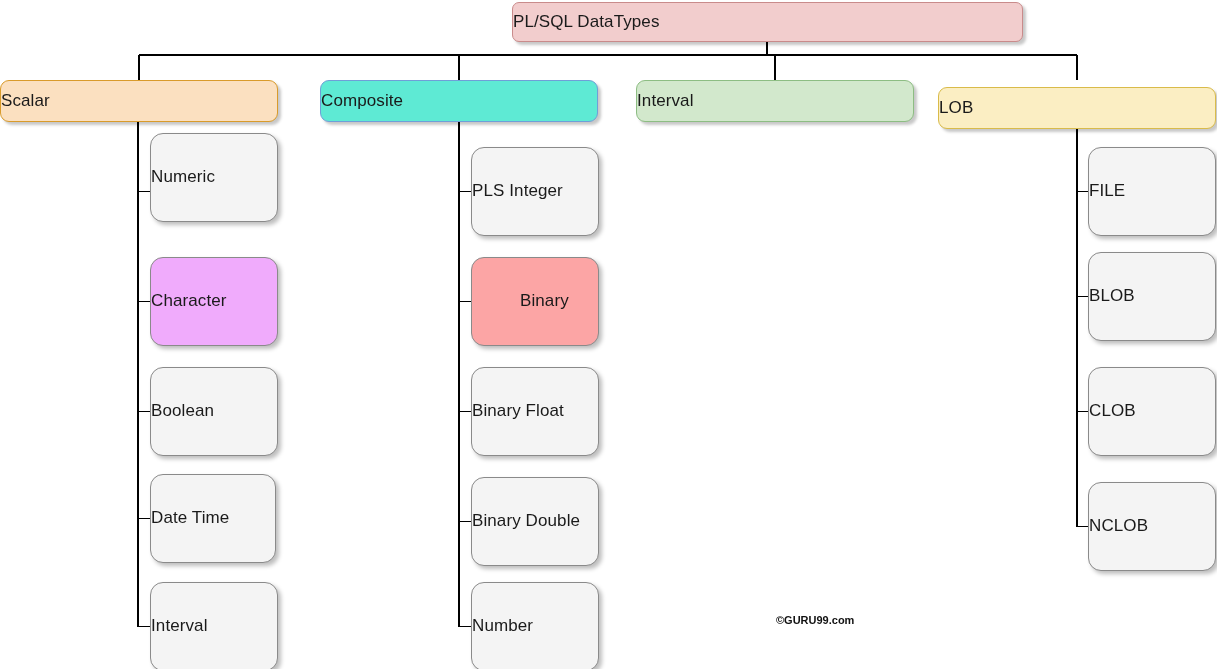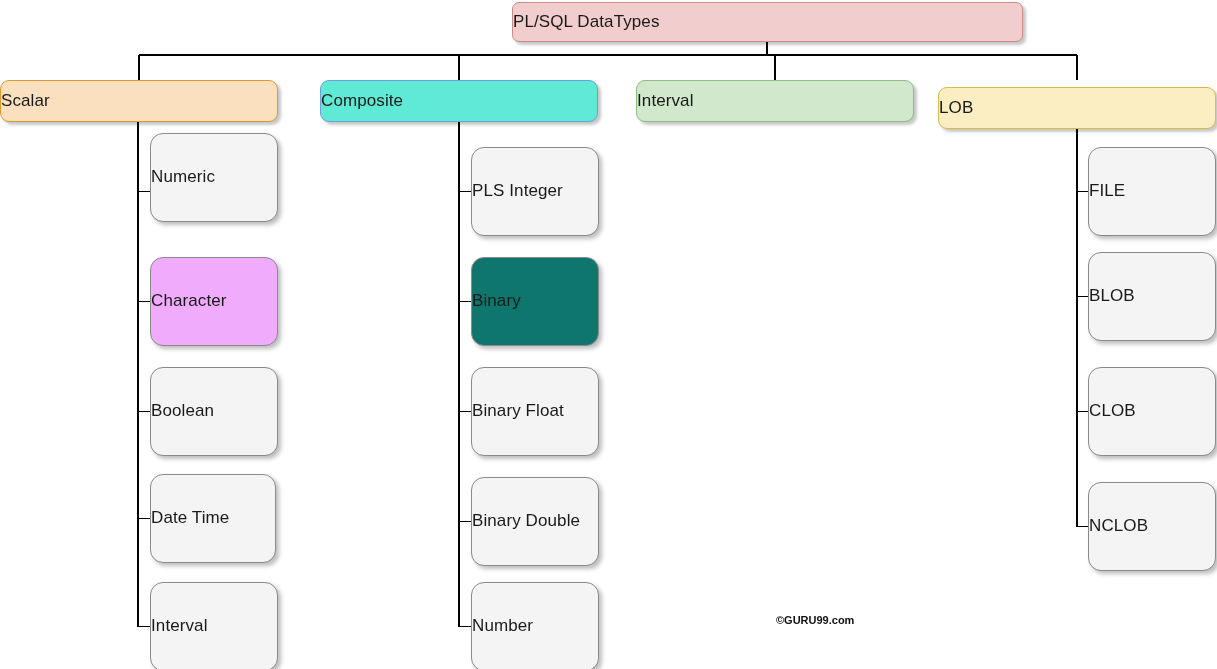--- a/index.html
+++ b/index.html
@@ -119,21 +119,21 @@
       </div>
       <div class="node leaf" style="left: 150px; top: 582px; width: 128px; height: 89px; background: rgb(244, 244, 244); border-color: rgb(138, 138, 138);">
         <span>Interval</span>
       </div>
       <div class="node category" style="left: 320px; top: 80px; width: 278px; height: 42px; background: #5eead4; border-color: rgb(111, 159, 216);">
         <span>Composite</span>
       </div>
       <div class="node leaf" style="left: 471px; top: 147px; width: 128px; height: 89px; background: rgb(244, 244, 244); border-color: rgb(138, 138, 138);">
         <span>PLS Integer</span>
       </div>
-      <div class="node leaf" style="left: 471px; top: 257px; width: 128px; height: 89px; background: #0f766e; border-color: rgb(138, 138, 138);">
+      <div class="node leaf" style="left: 471px; top: 257px; width: 128px; height: 89px; background: #fca5a5; border-color: rgb(138, 138, 138); padding-left: 48px;">
         <span>Binary</span>
       </div>
       <div class="node leaf" style="left: 471px; top: 367px; width: 128px; height: 89px; background: rgb(244, 244, 244); border-color: rgb(138, 138, 138);">
         <span>Binary Float</span>
       </div>
       <div class="node leaf" style="left: 471px; top: 477px; width: 128px; height: 89px; background: rgb(244, 244, 244); border-color: rgb(138, 138, 138);">
         <span>Binary Double</span>
       </div>
       <div class="node leaf" style="left: 471px; top: 582px; width: 128px; height: 89px; background: rgb(244, 244, 244); border-color: rgb(138, 138, 138);">
         <span>Number</span>

